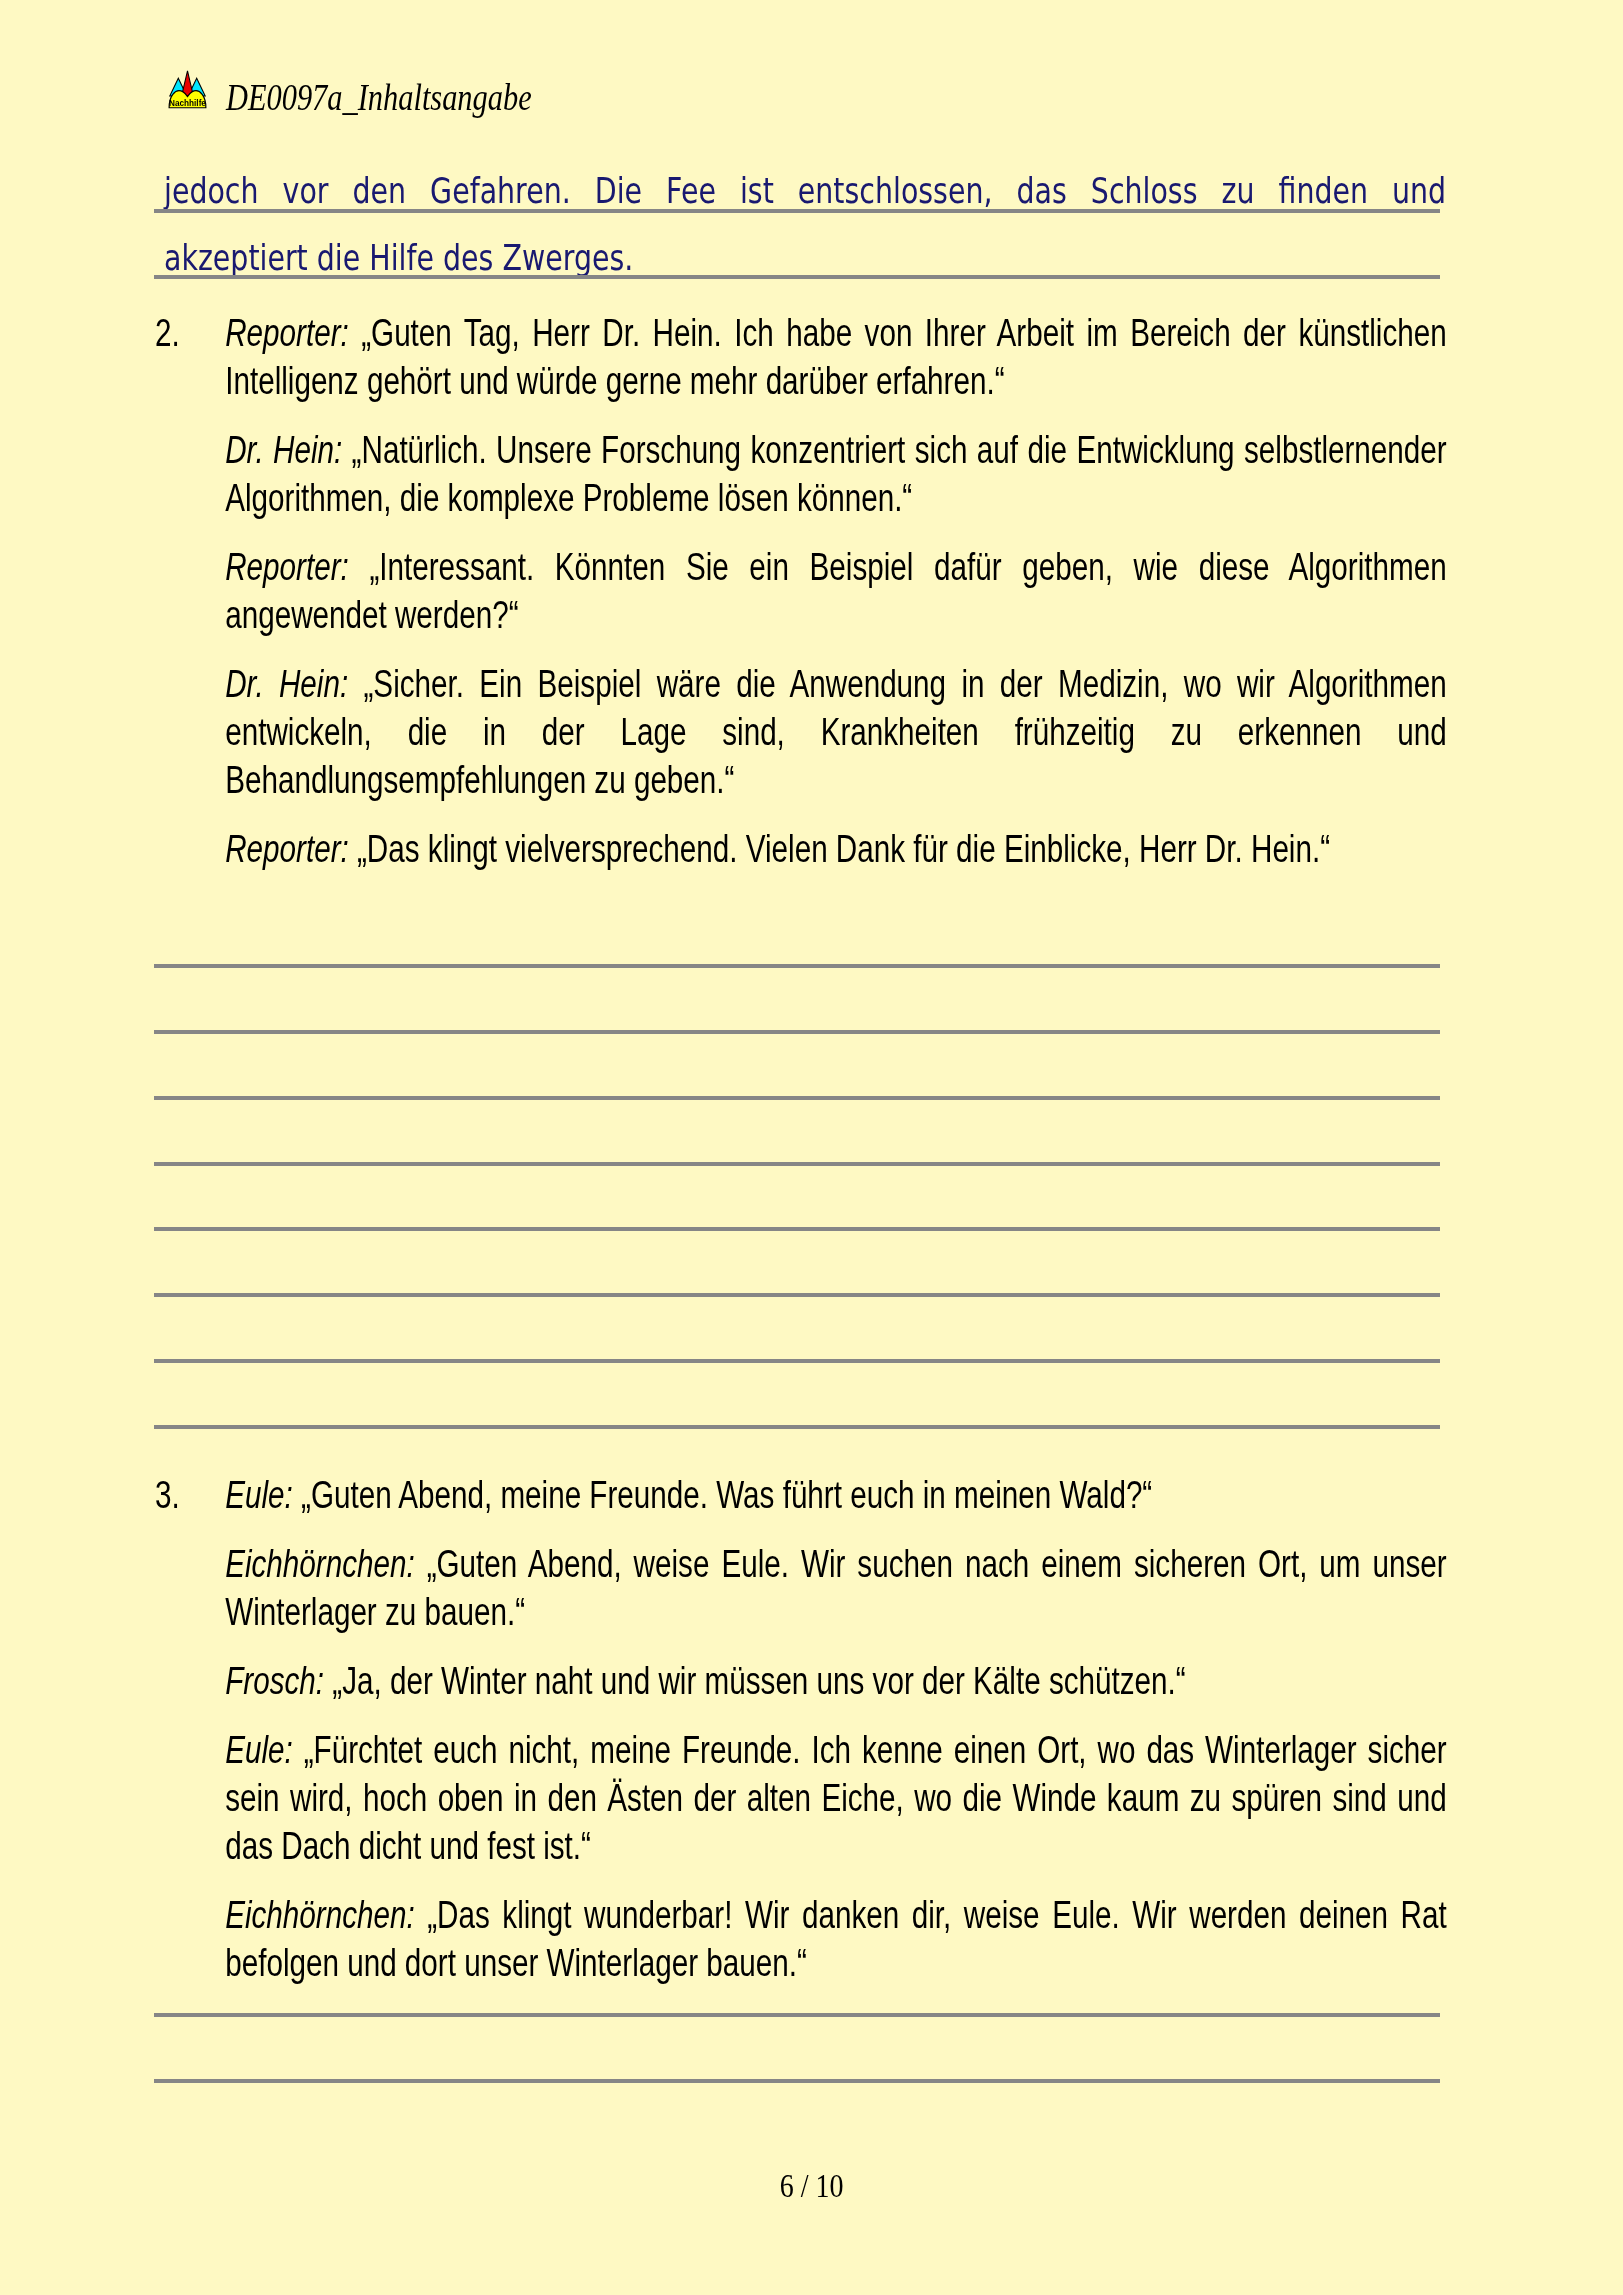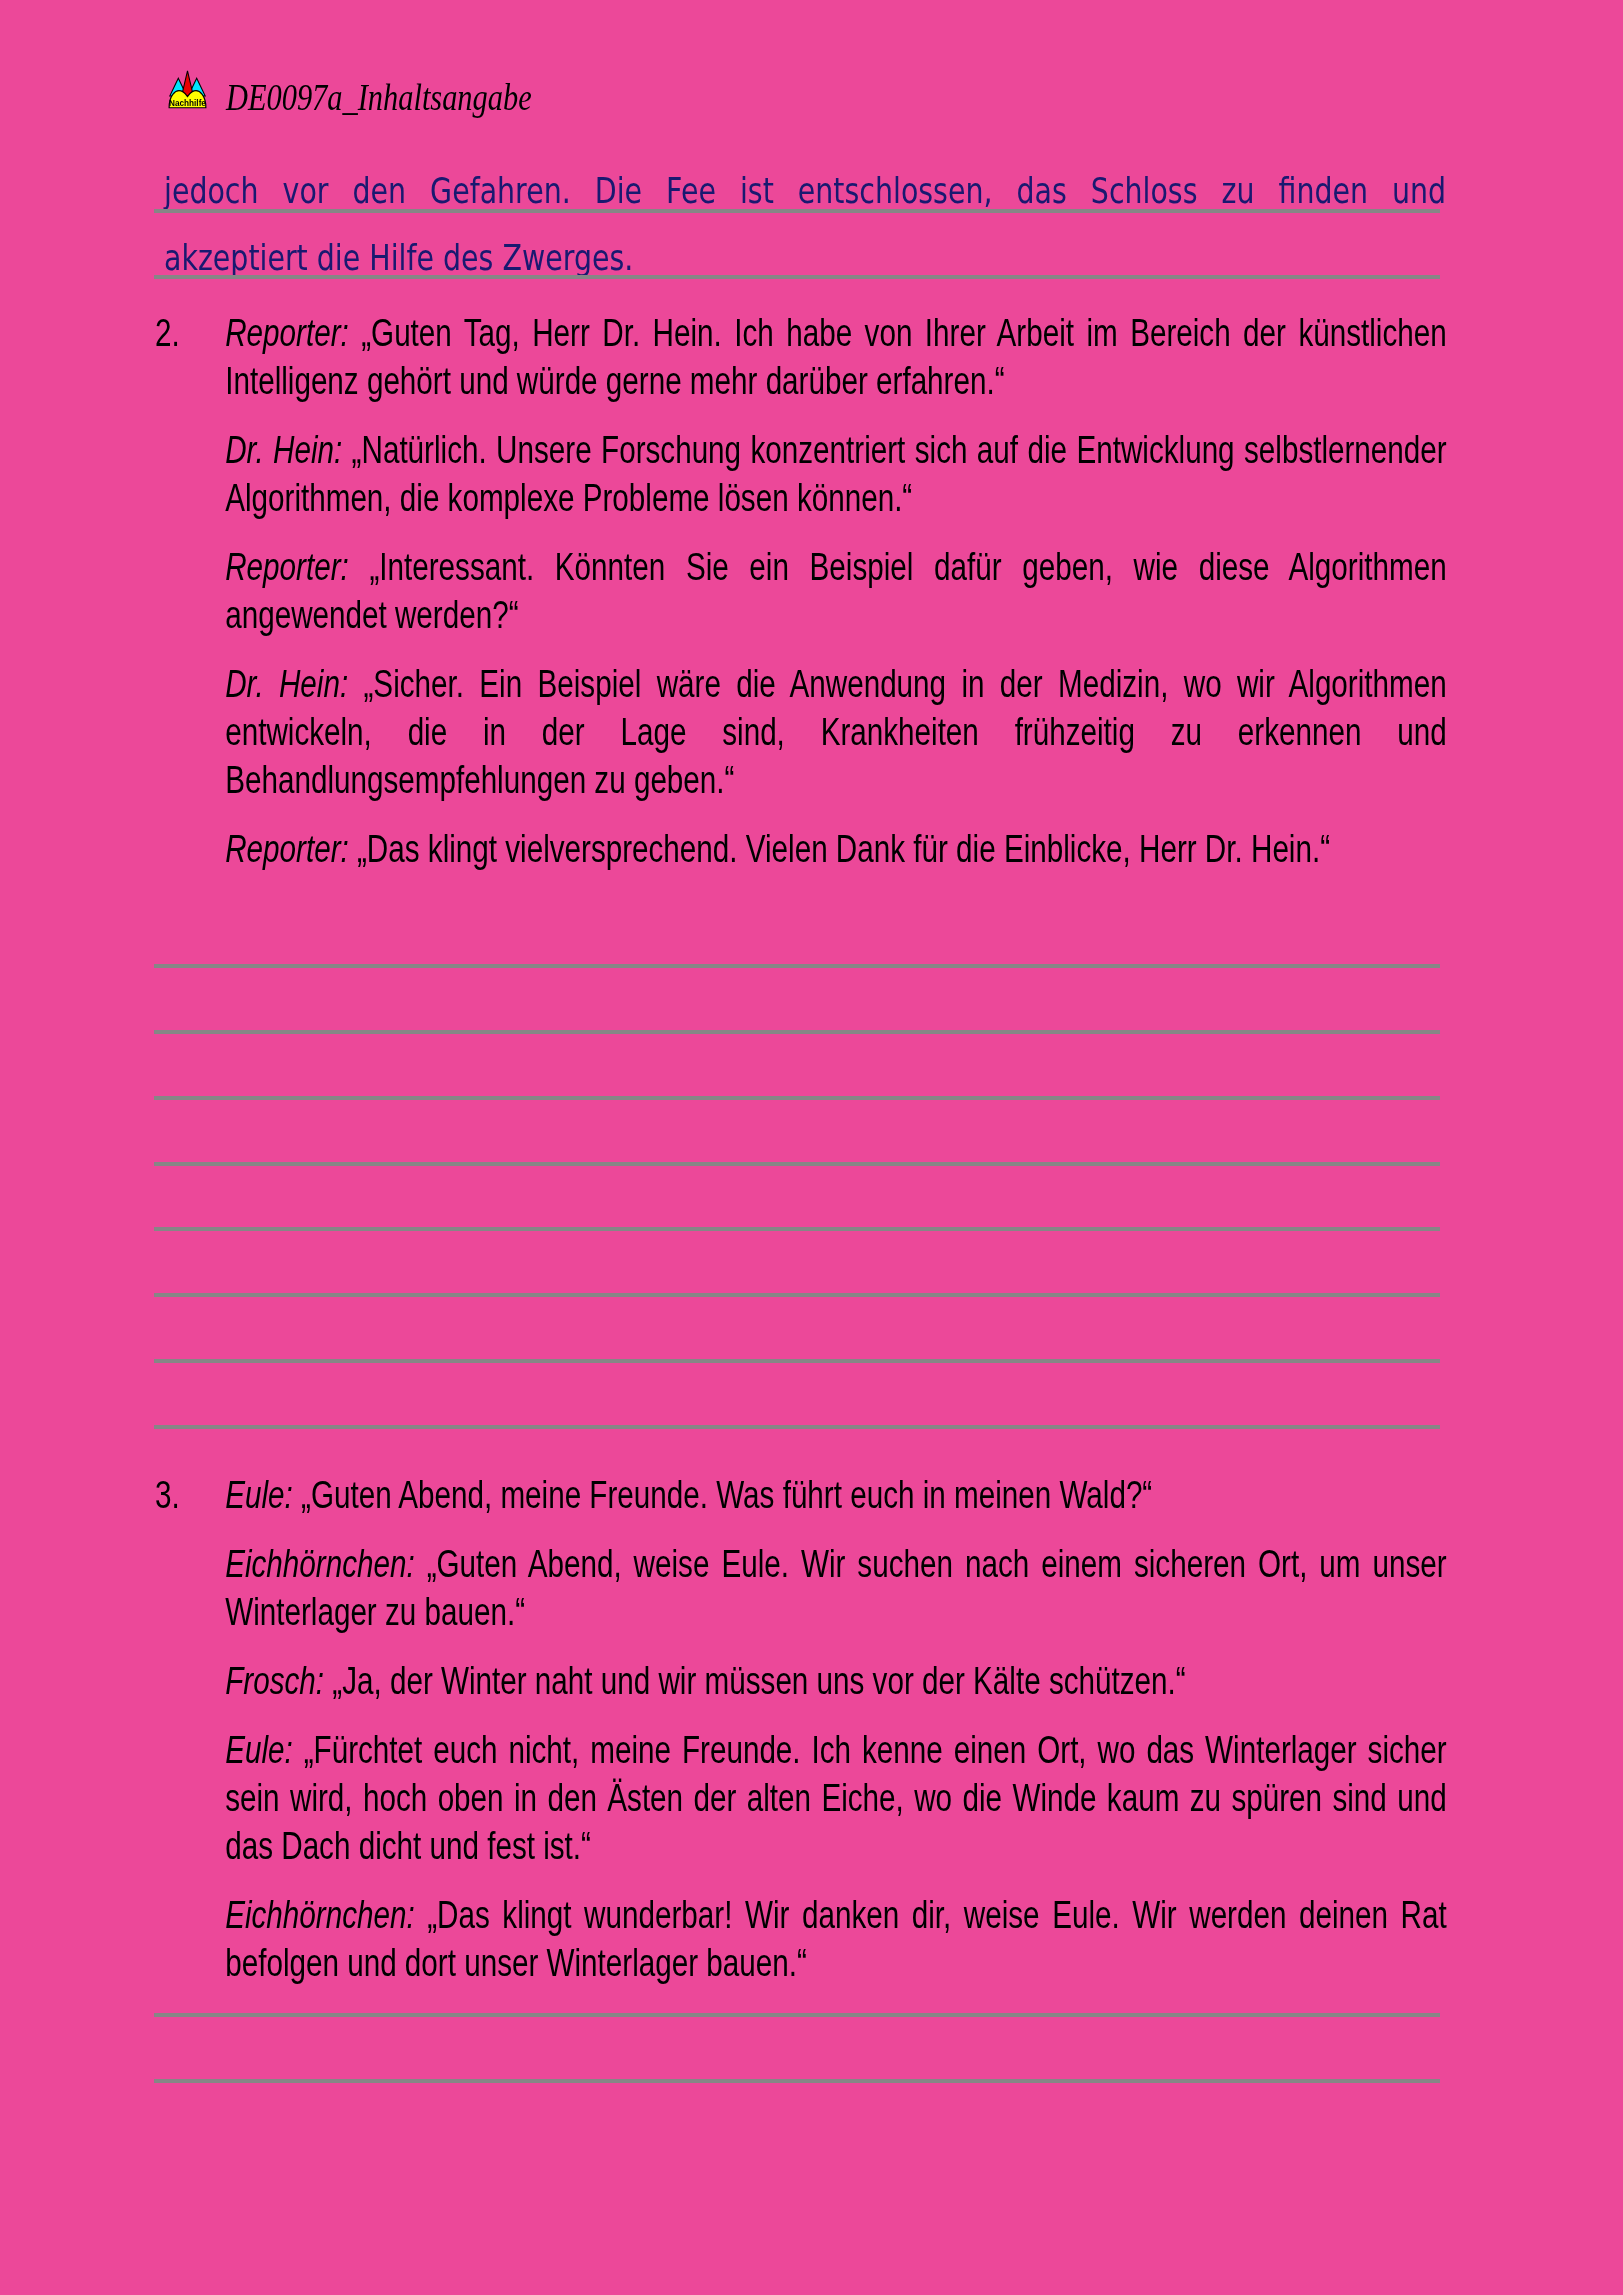--- a/index.html
+++ b/index.html
@@ -1,20 +1,20 @@
 <!DOCTYPE html>
 <html style="--handwriting-ink: #191970; --rule-gray: #868686; --logo-yellow: #ffff00; --logo-cyan: #00e5ff; --logo-red: #e80000;font-size:10.5px"><head>
 <meta charset="utf-8">
 <style>
   html,body{margin:0;padding:0;background:#ffffff;}
   .page{
     position:relative;
     width:1623px;
     height:2295px;
-    background:#ec4899;
+    background:#fef9c3;
     overflow:hidden;
     font-family:"Liberation Sans", sans-serif;
     color:#000;
   }
 
   
   .logo{position:absolute;left:167px;top:69px;width:41px;height:42px;}
   .doc-title{
     position:absolute;left:226px;top:76px;
     font-family:Liberation Serif, serif;
@@ -109,15 +109,18 @@
     <p><span class="spk">Eule:</span> <span>„Guten Abend, meine Freunde. Was führt euch in meinen Wald?“</span></p>
     <p><span class="spk">Eichhörnchen:</span> <span>„Guten Abend, weise Eule. Wir suchen nach einem sicheren Ort, um unser Winterlager zu bauen.“</span></p>
     <p><span class="spk">Frosch:</span> <span>„Ja, der Winter naht und wir müssen uns vor der Kälte schützen.“</span></p>
     <p><span class="spk">Eule:</span> <span>„Fürchtet euch nicht, meine Freunde. Ich kenne einen Ort, wo das Winterlager sicher sein wird, hoch oben in den Ästen der alten Eiche, wo die Winde kaum zu spüren sind und das Dach dicht und fest ist.“</span></p>
     <p><span class="spk">Eichhörnchen:</span> <span>„Das klingt wunderbar! Wir danken dir, weise Eule. Wir werden deinen Rat befolgen und dort unser Winterlager bauen.“</span></p>
   </section>
 
   <div class="rule" style="top:2013px"></div>
   <div class="rule" style="top:2079px"></div>
 
+  <div class="footer">
+    <span>6 / 10</span>
+  </div>
 
 </div>
 
 
 </body></html>

